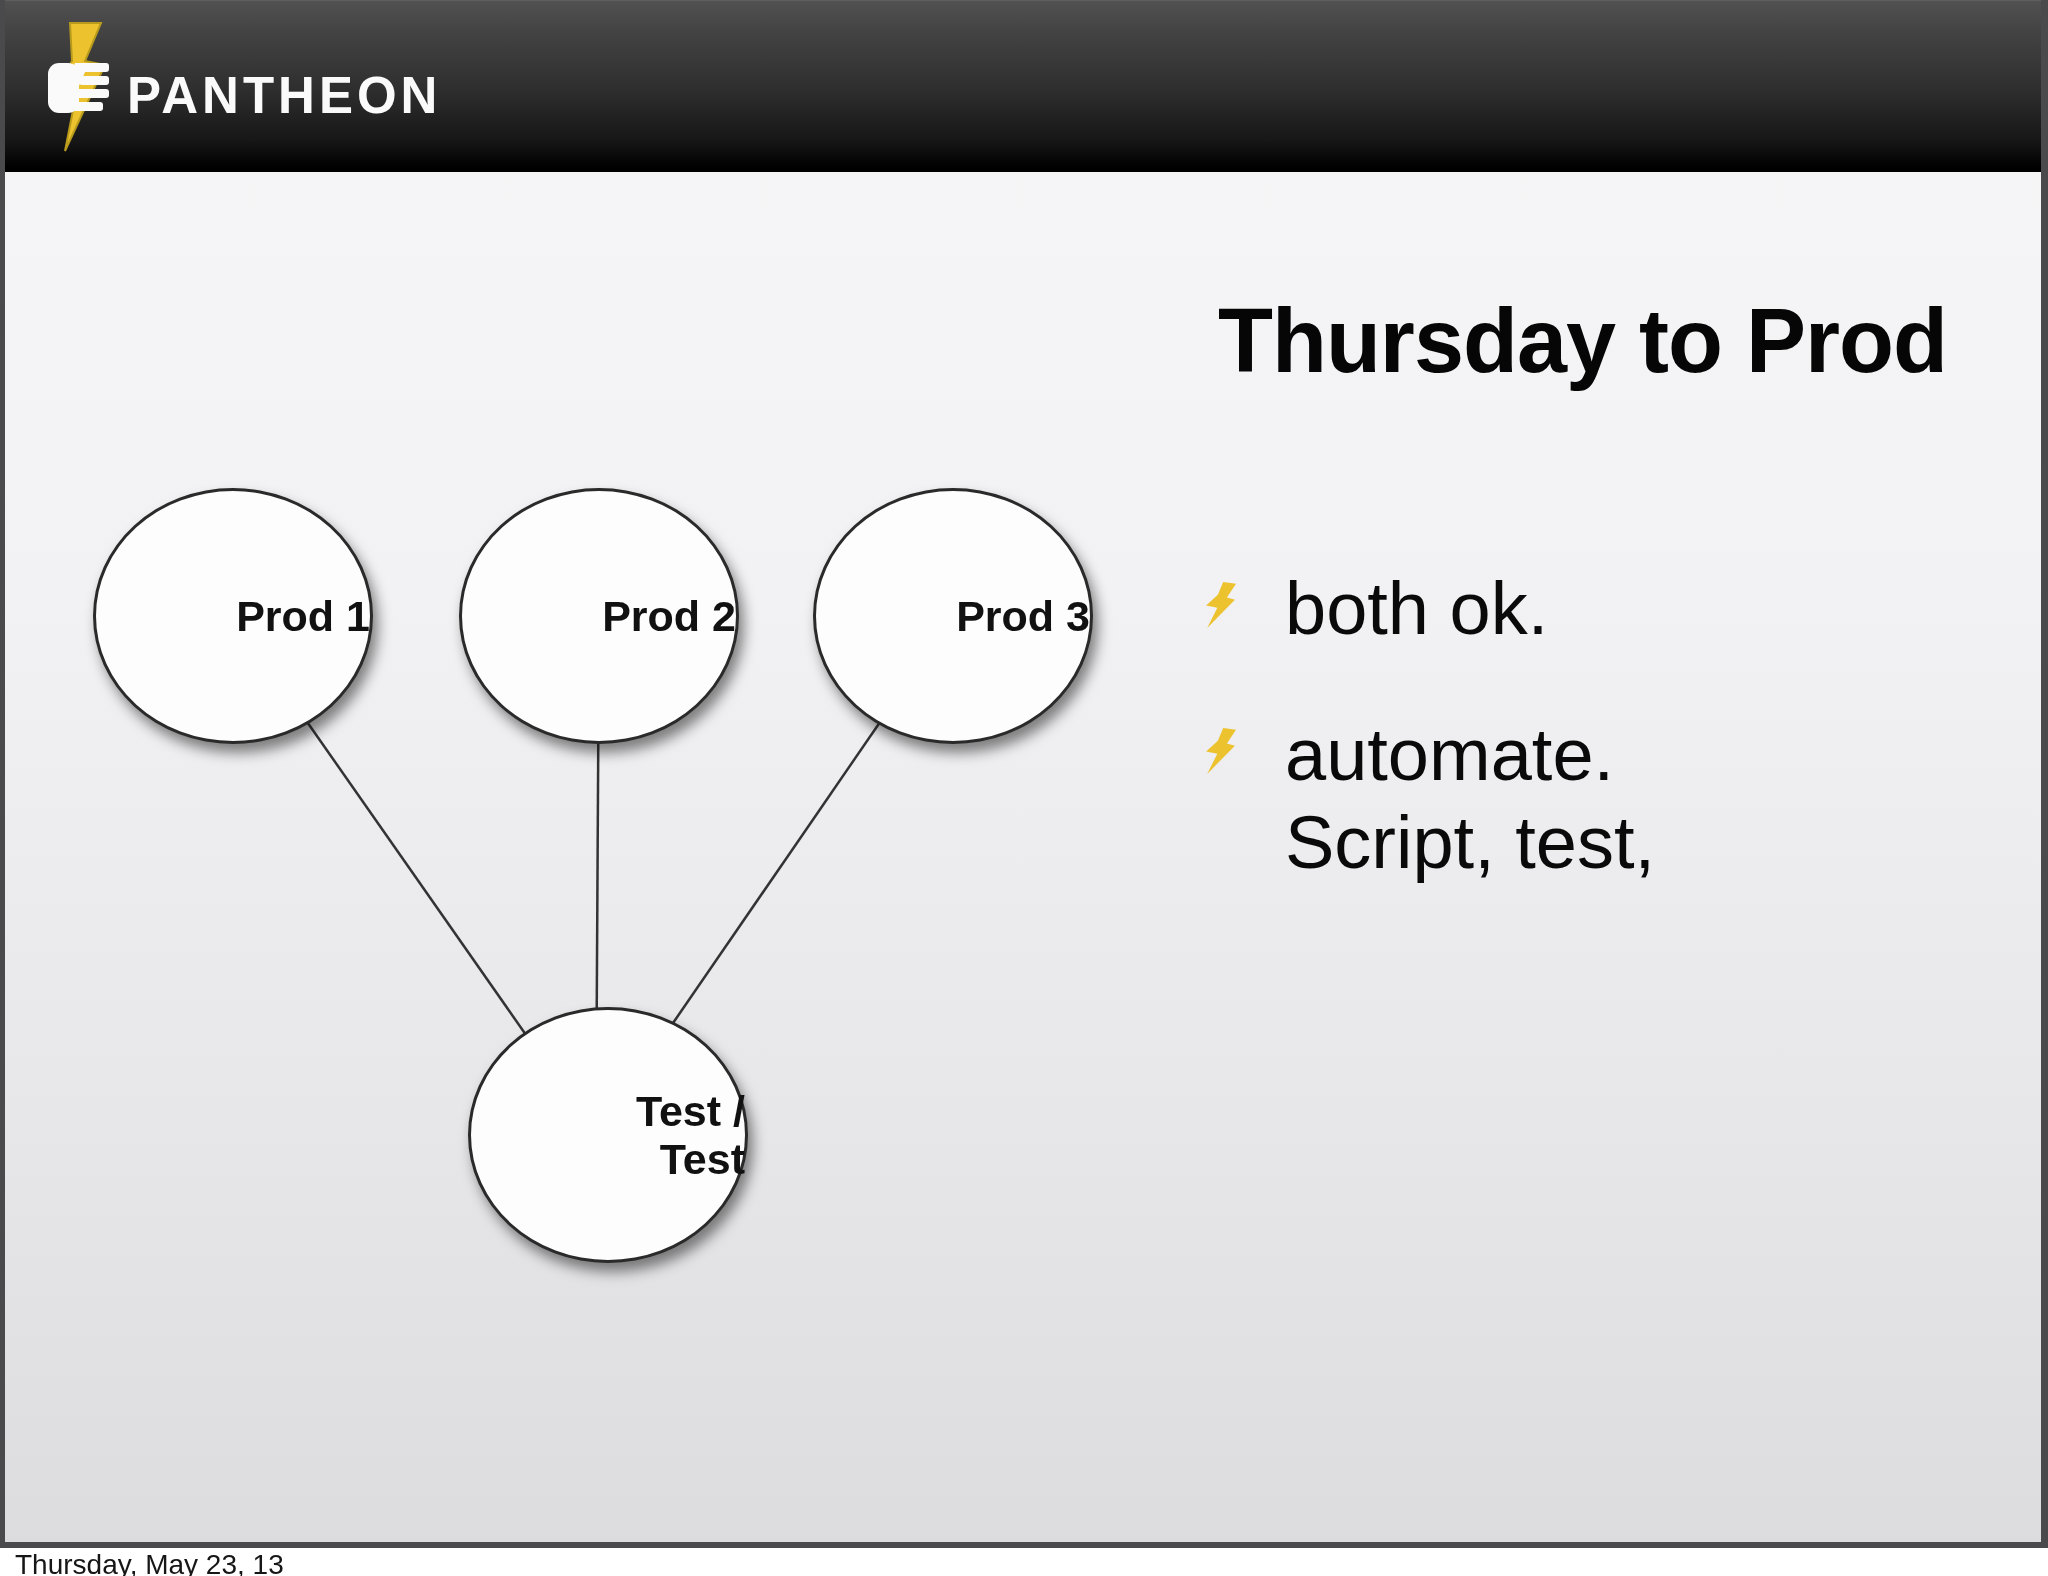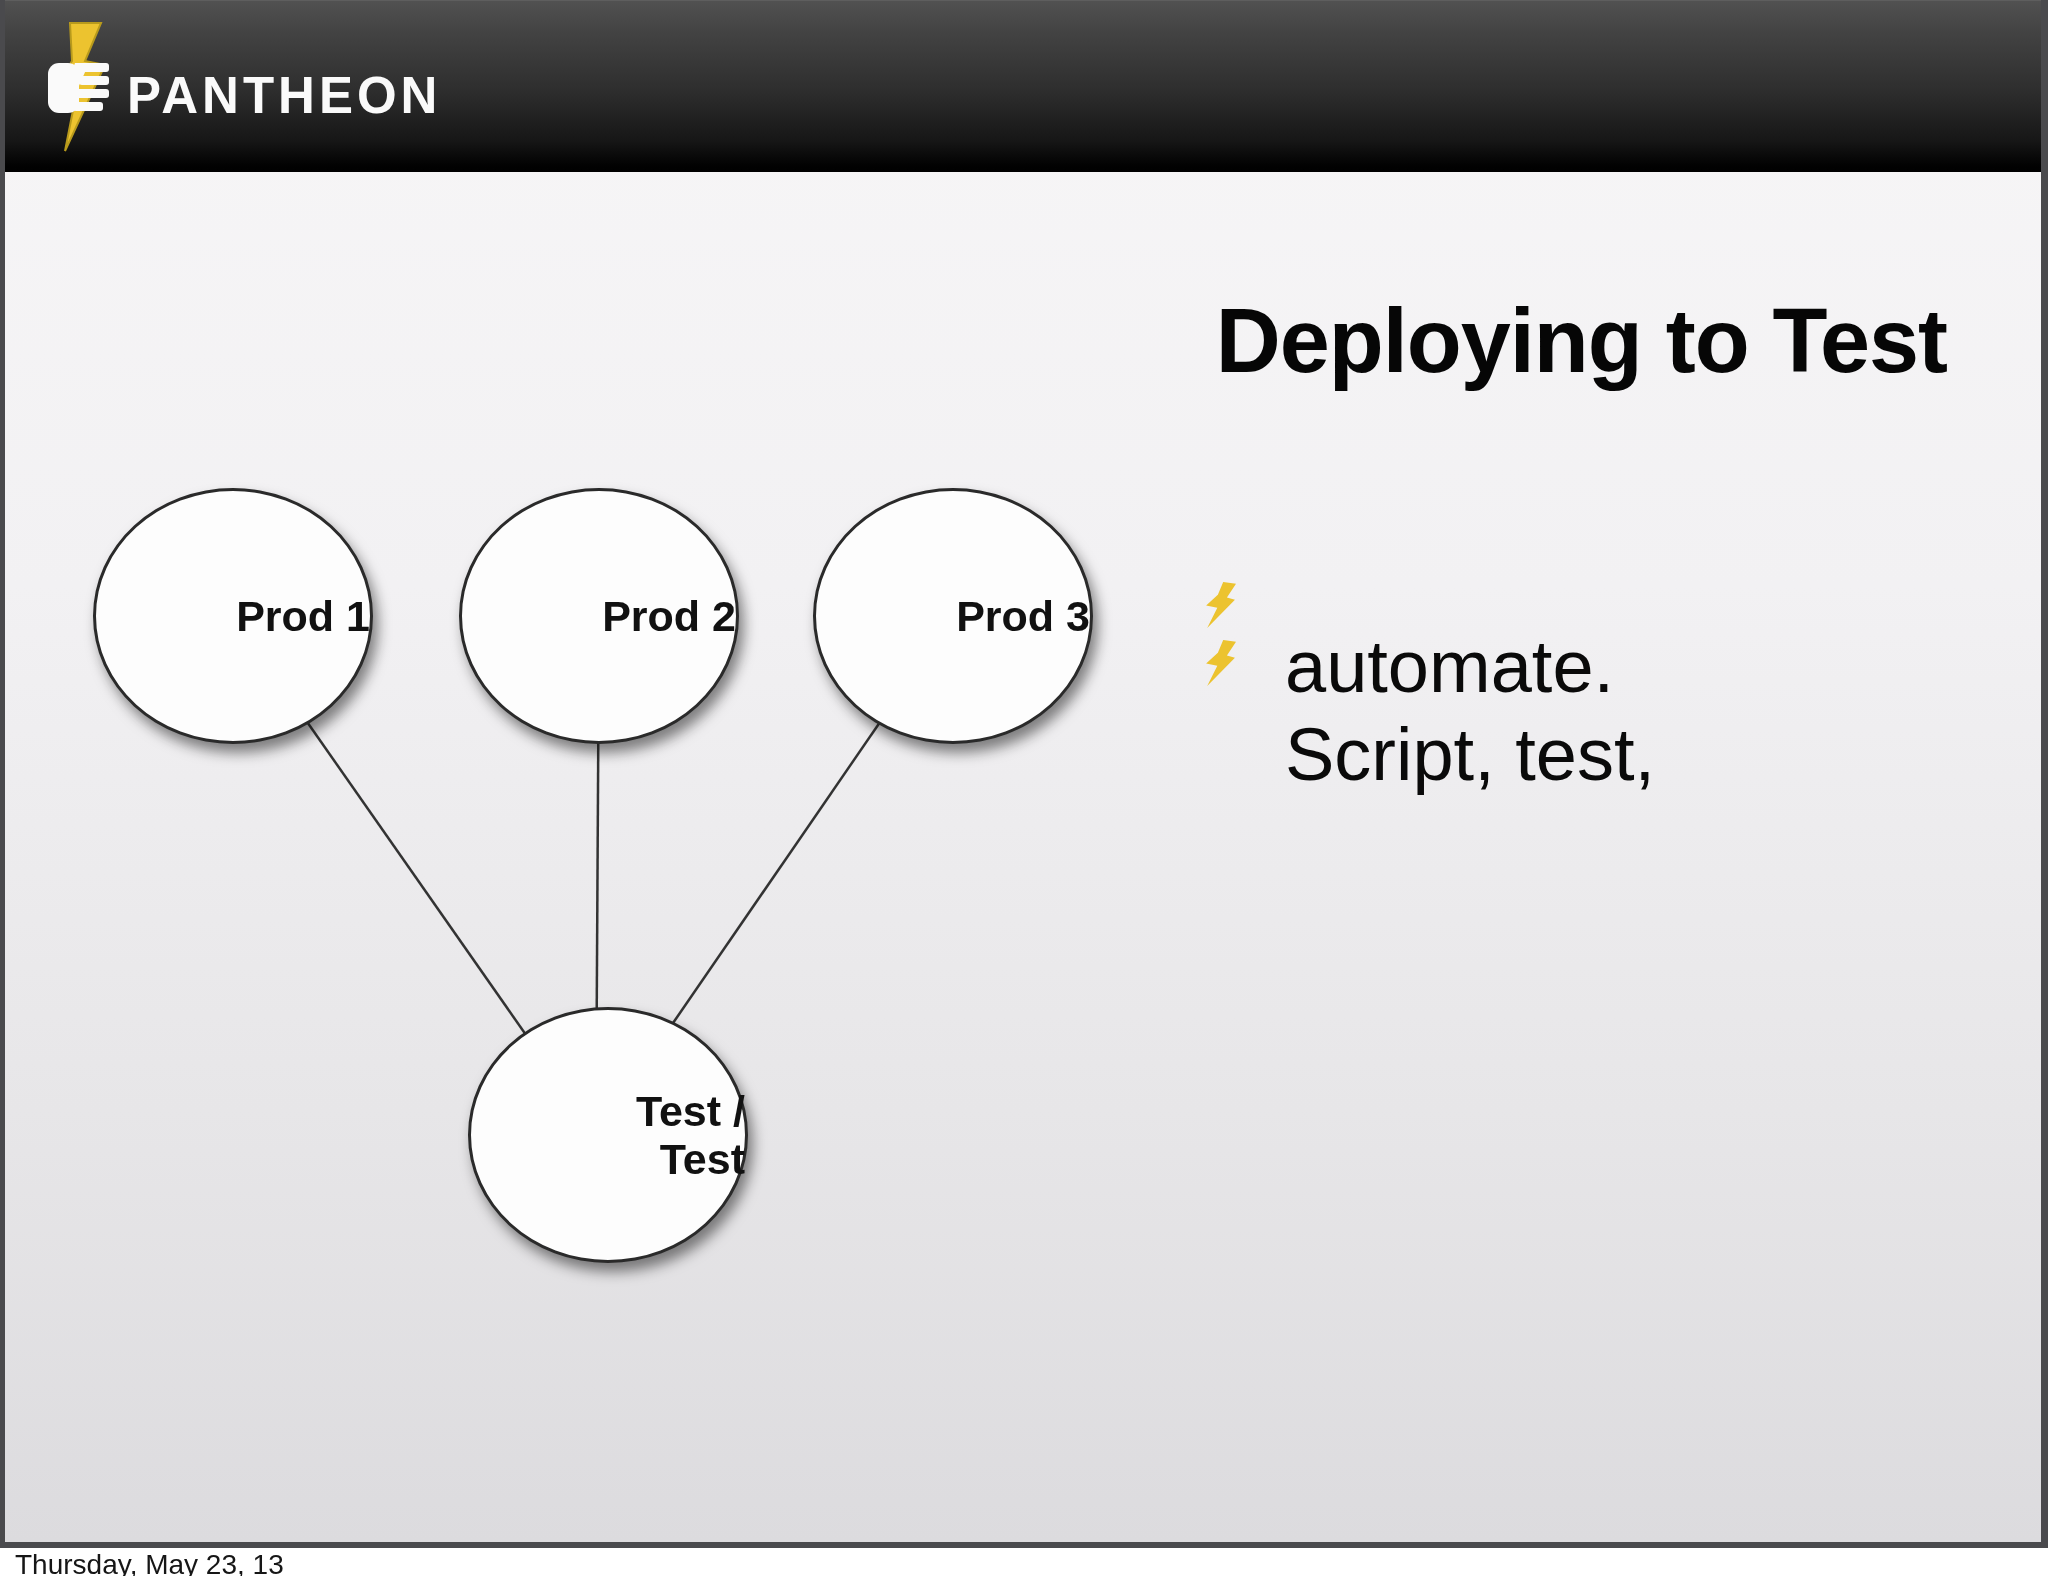--- a/index.html
+++ b/index.html
@@ -80,21 +80,21 @@
           <polygon points="30,48 44,48 22,98 14,92"></polygon>
           <rect x="37" y="48" width="27" height="9" rx="3"></rect>
           <rect x="34" y="61" width="30" height="9" rx="3"></rect>
           <rect x="31" y="74" width="33" height="9" rx="3"></rect>
           <rect x="28" y="87" width="30" height="9" rx="3"></rect>
         </g>
       </svg>
       <div class="brand">PANTHEON</div>
     </div>
 
-    <div class="title">Deploying to Test</div>
+    <div class="title">Thursday to Prod</div>
 
     <div class="diagram">
       <svg class="edges" width="1160" height="1330">
           <line x1="228" y1="616" x2="591" y2="1135" stroke="#333333" stroke-width="2.5"></line>
           <line x1="594" y1="616" x2="591" y2="1135" stroke="#333333" stroke-width="2.5"></line>
           <line x1="948" y1="616" x2="591" y2="1135" stroke="#333333" stroke-width="2.5"></line>
         </svg>
       <div>
           <div class="node" style="left: 88px; top: 488px;">
             <div>Prod 1</div>
@@ -111,20 +111,21 @@
           </div>
         </div>
     </div>
 
     <div class="bullets">
 
       <div class="bullet">
         <svg class="bolt" viewBox="0 0 64 90">
           <polygon class="bolt-fill" points="38,2 62,5 45,31 60,35 8,88 27,50 6,46 28,26"></polygon>
         </svg>
+        <div>both ok.</div>
       </div>
 
 
       <div class="bullet">
         <svg class="bolt" viewBox="0 0 64 90">
           <polygon class="bolt-fill" points="38,2 62,5 45,31 60,35 8,88 27,50 6,46 28,26"></polygon>
         </svg>
         <div>automate.</div>
         <div>Script, test,</div>
       </div>

